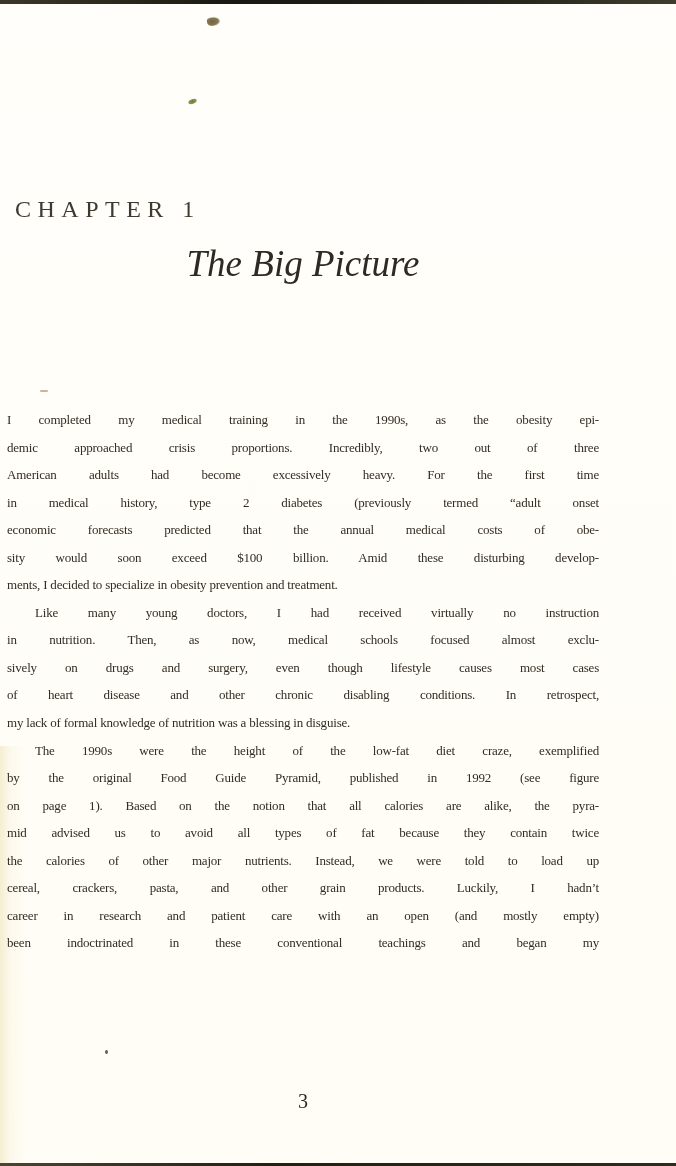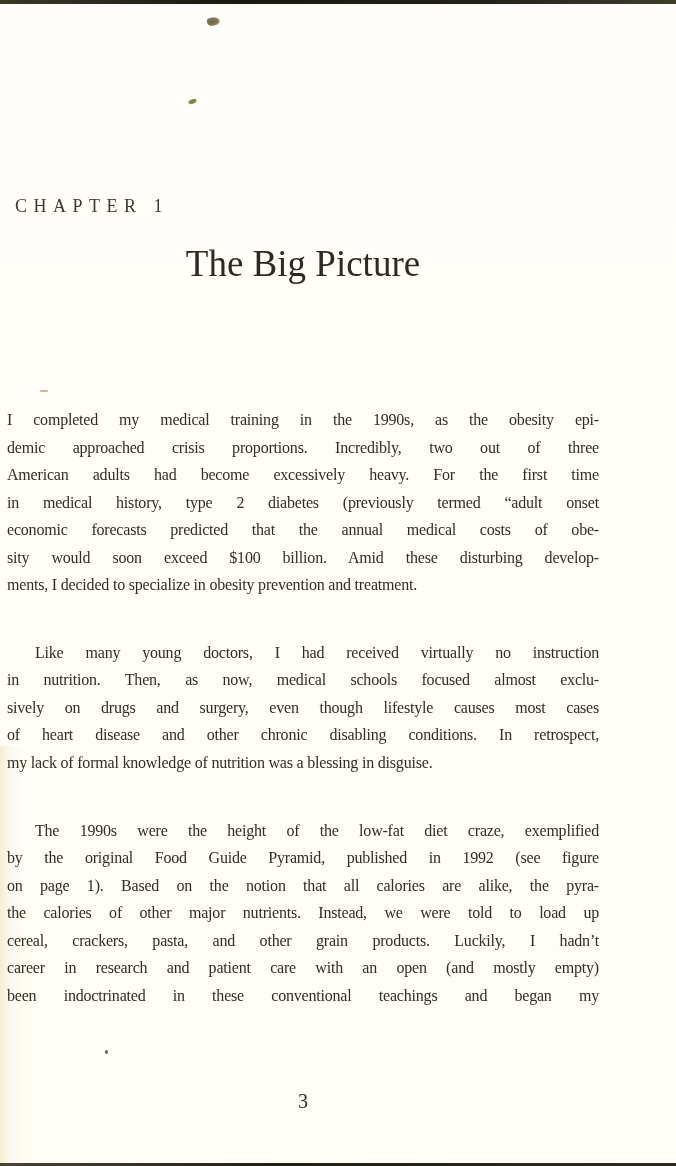--- a/index.html
+++ b/index.html
@@ -21,48 +21,49 @@
     position: absolute; top: 0; left: 0; width: 676px; height: 4px;
     background: linear-gradient(to right, #3c3828, #191811 35%, #22211a 70%, #3e3d2c);
   }
   .edge-bottom {
     position: absolute; bottom: 0; left: 0; width: 676px; height: 3px;
     background: linear-gradient(to right, #4a4434, #241f14 40%, #2e2a1d);
   }
   .chapter {
     position: absolute;
     left: 15px; top: 196px;
-    font-size: 18px;
+    font-size: 24px;
     letter-spacing: 6.5px;
     color: #3d3b2f;
   }
   .title {
     position: absolute;
     left: 7px; top: 242px;
     width: 592px;
     text-align: center;
+    font-style: italic;
     font-weight: normal;
     font-size: 37px;
     color: #2c2a22;
   }
   .bodytext {
     position: absolute;
     left: 7px; top: 406px;
     width: 592px;
-    font-size: 16px;
+    font-size: 13px;
     line-height: 27.55px;
     letter-spacing: -0.2px;
     color: #322d24;
   }
   .line {
     text-align: justify;
     text-align-last: justify;
   }
   .line.lastline { text-align-last: left; }
-  .line.indent { text-indent: 28px; margin-top: 40px; }
+  .line.indent { text-indent: 28px; }
   .pagenum {
     position: absolute;
     left: 7px; top: 1090px;
     width: 592px;
     text-align: center;
     font-size: 20px;
     color: #2e2a20;
   }
   
   .smudge-top {
@@ -125,20 +126,21 @@
       <div class="line">in nutrition. Then, as now, medical schools focused almost exclu-</div>
       <div class="line">sively on drugs and surgery, even though lifestyle causes most cases</div>
       <div class="line">of heart disease and other chronic disabling conditions. In retrospect,</div>
       <div class="line lastline">my lack of formal knowledge of nutrition was a blessing in disguise.</div>
     </div>
 
     <div>
       <div class="line indent">The 1990s were the height of the low-fat diet craze, exemplified</div>
       <div class="line">by the original Food Guide Pyramid, published in 1992 (see figure</div>
       <div class="line">on page 1). Based on the notion that all calories are alike, the pyra-</div>
+      <div class="line">mid advised us to avoid all types of fat because they contain twice</div>
       <div class="line">the calories of other major nutrients. Instead, we were told to load up</div>
       <div class="line">cereal, crackers, pasta, and other grain products. Luckily, I hadn’t</div>
       <div class="line">career in research and patient care with an open (and mostly empty)</div>
       <div class="line">been indoctrinated in these conventional teachings and began my</div>
     </div>
 
   </div>
 
   <div class="pagenum">3</div>
 

